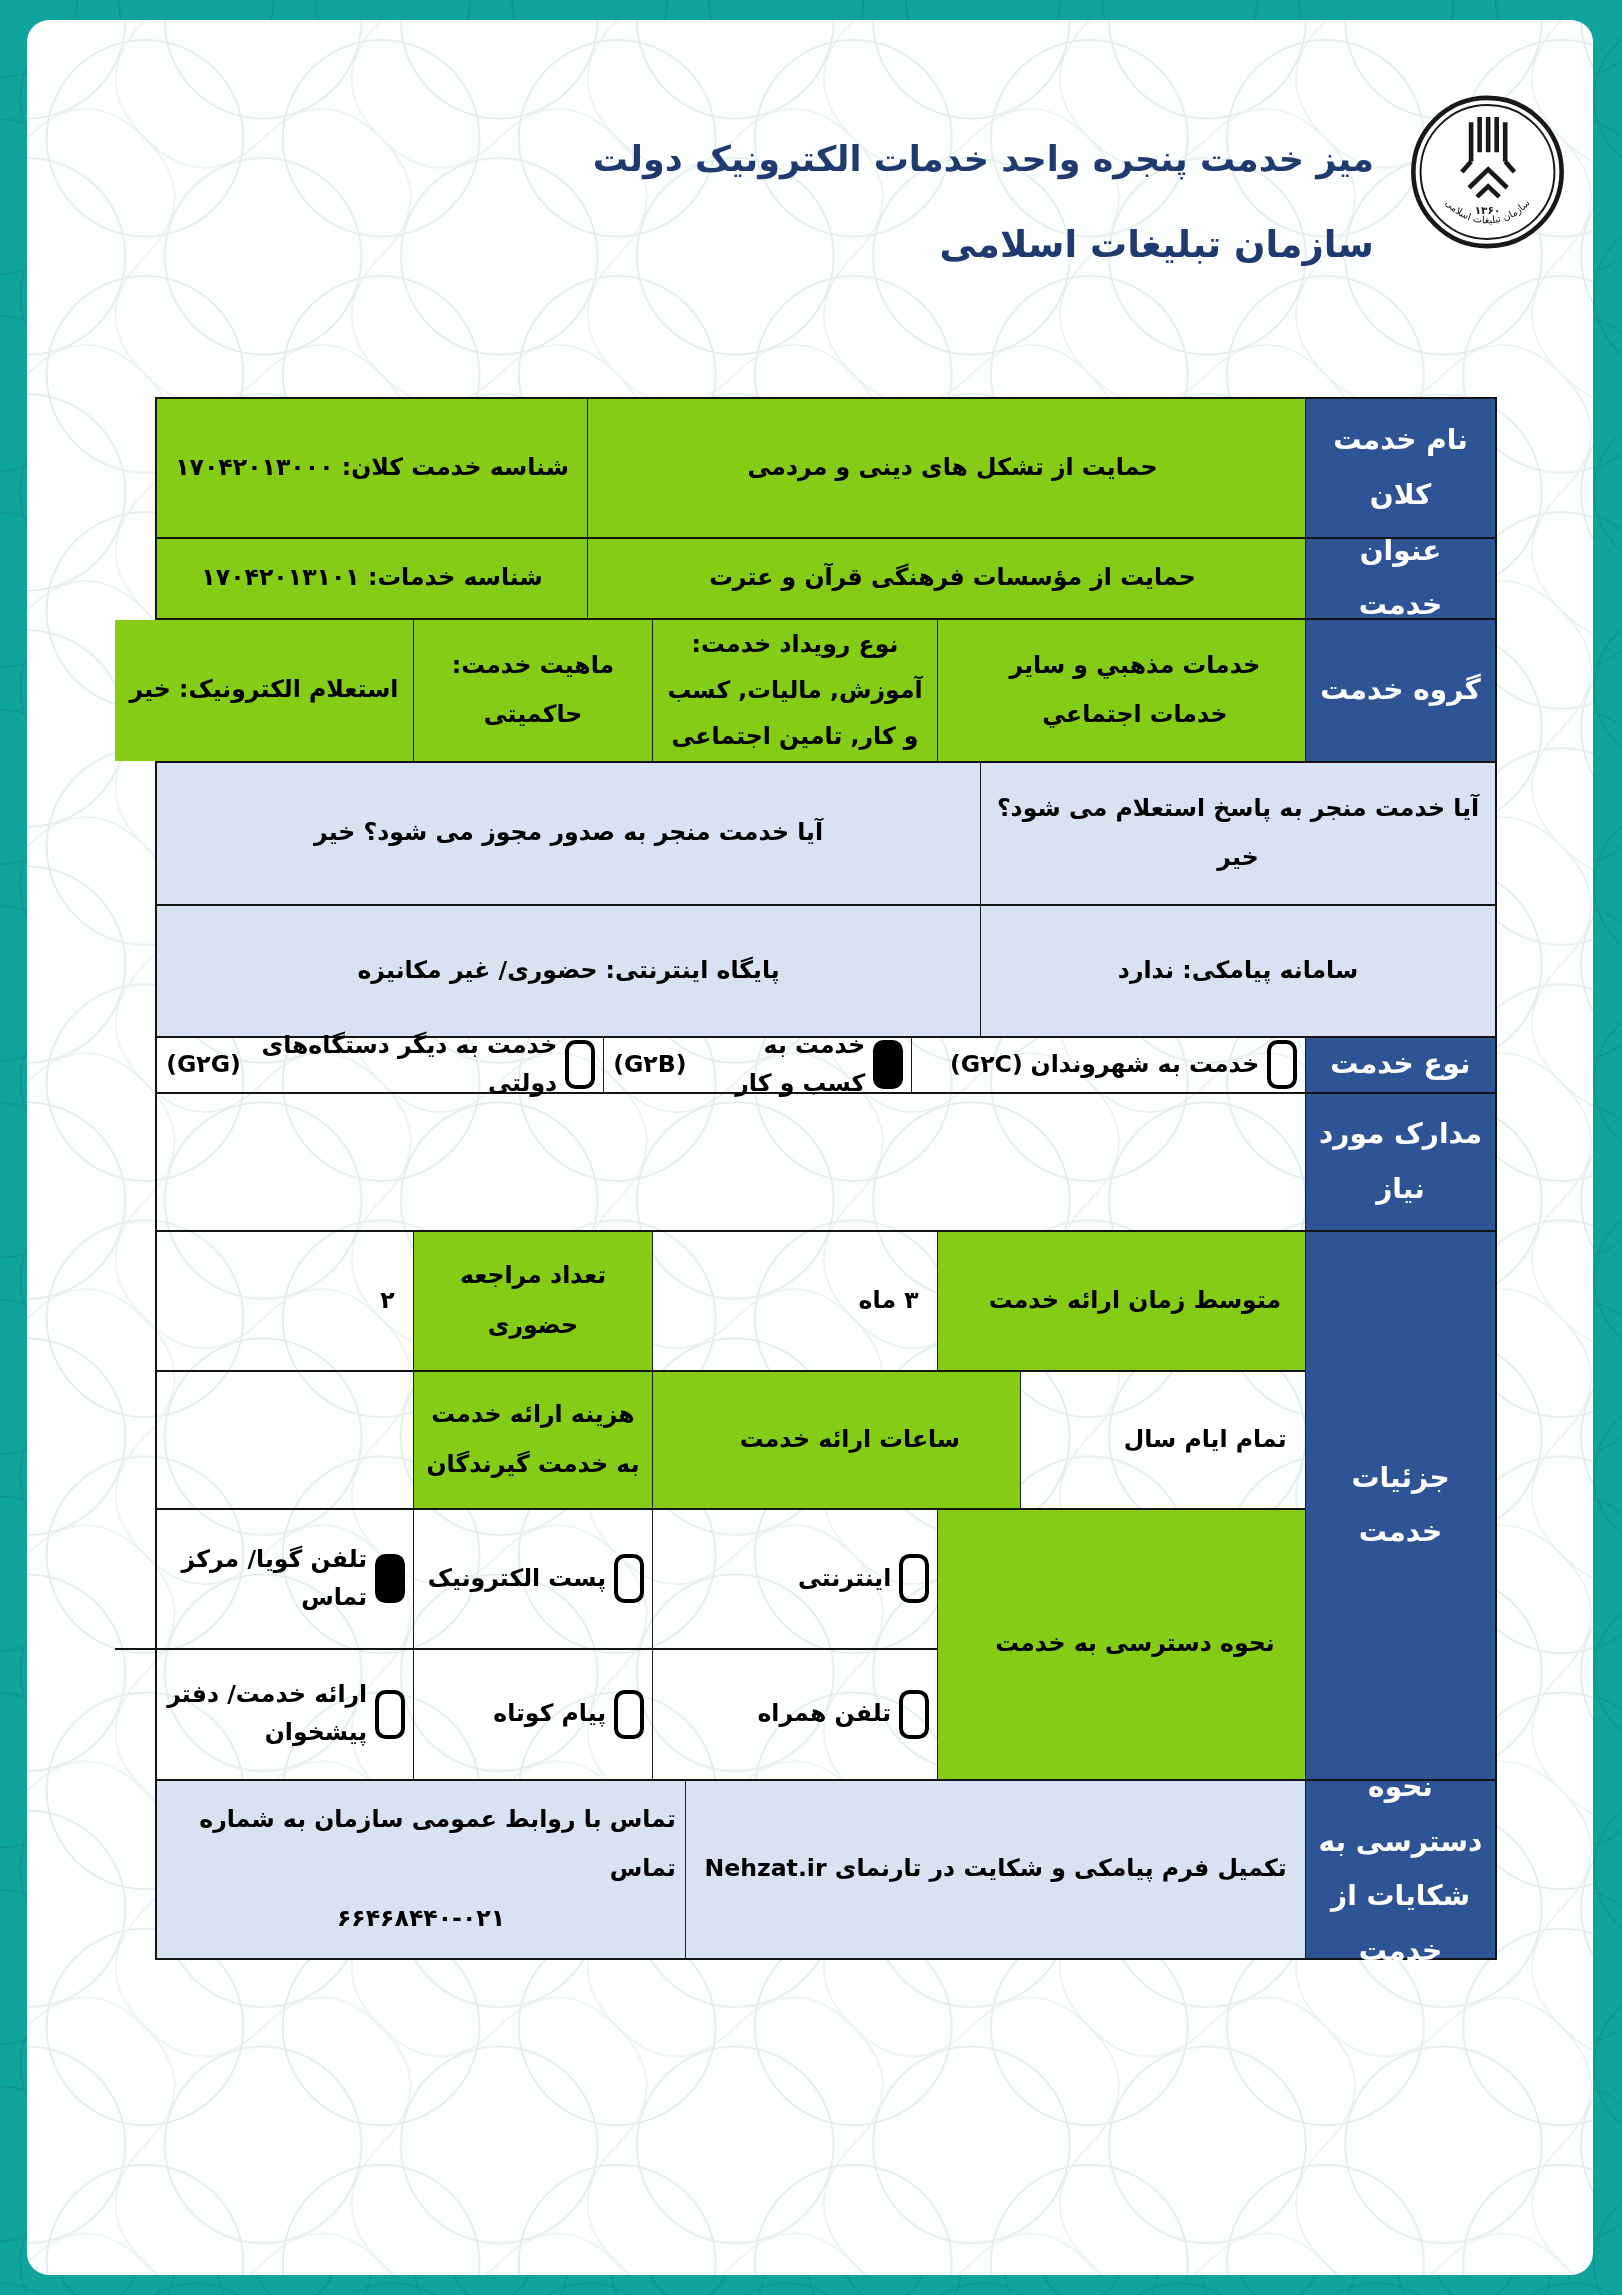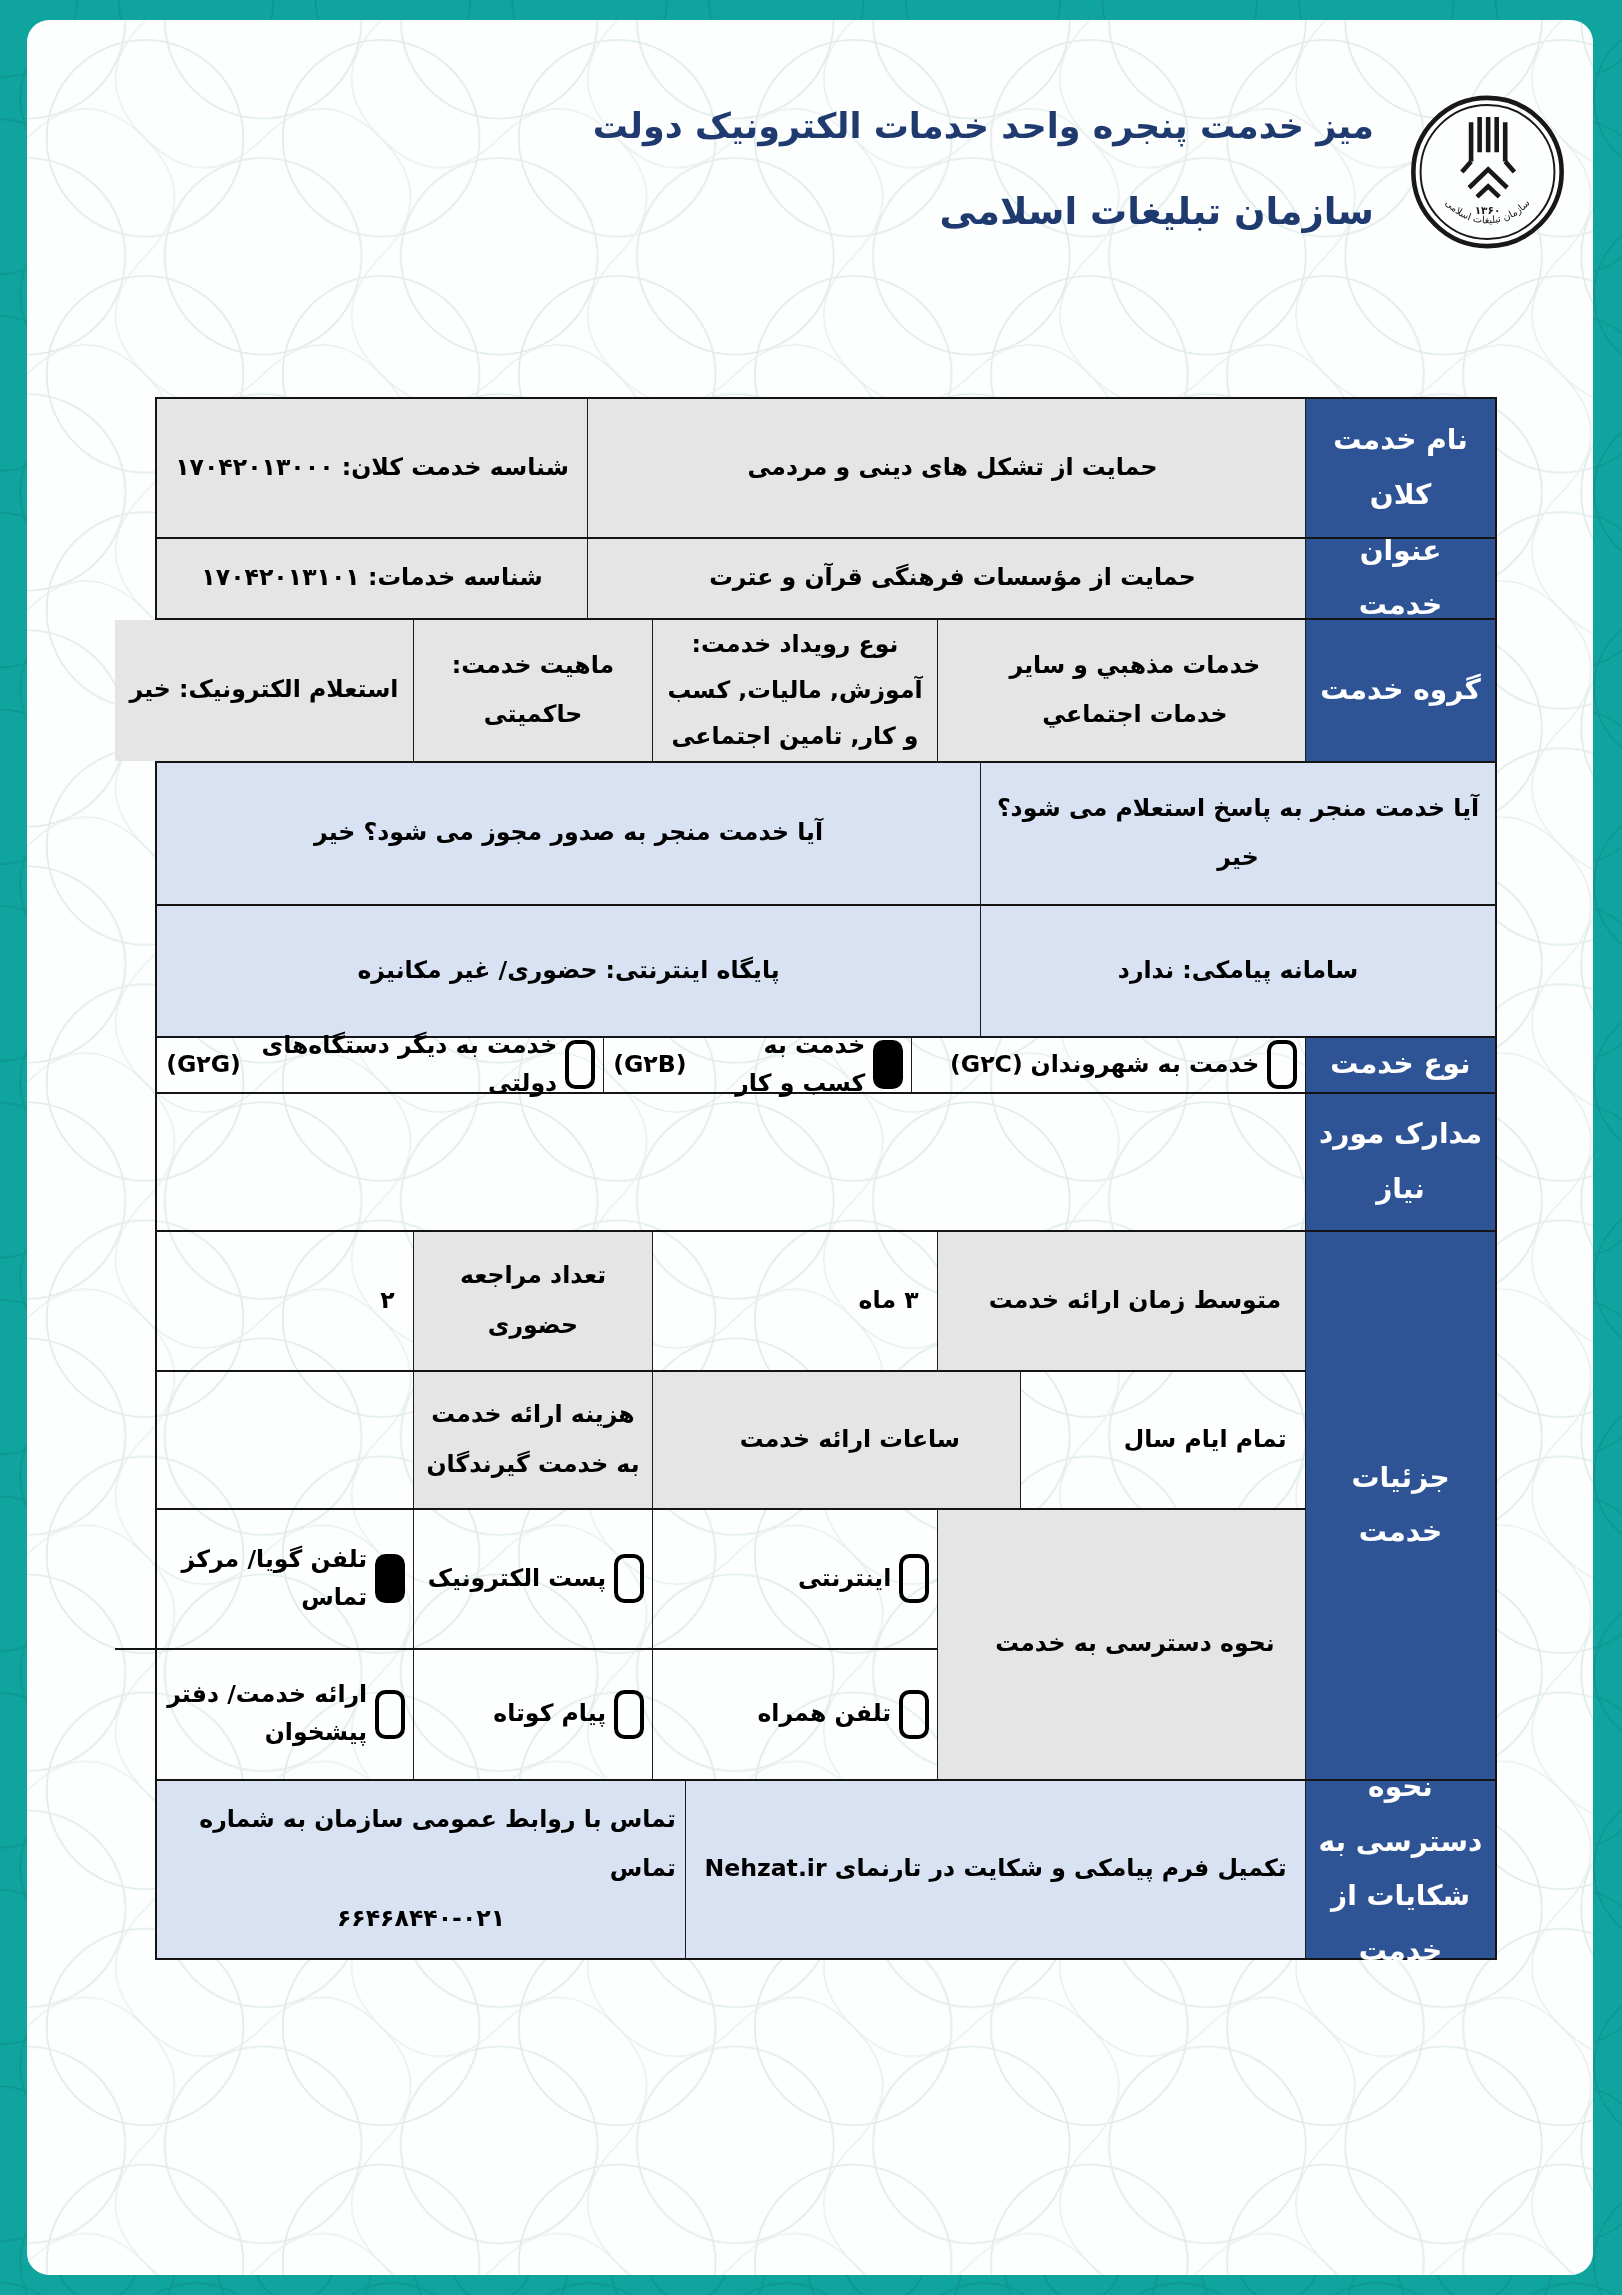--- a/index.html
+++ b/index.html
@@ -19,21 +19,21 @@
 
   
   .header {
     position:absolute; top:68px; right:26px;
     display:flex; align-items:flex-start; gap:34px; direction:rtl;
   }
   .logo-svg { width:159px; height:168px; display:block; }
   .titles { margin-top:17px; text-align:right; }
   .title-1 {
     font-size:35px; font-weight:bold; color:#1e3a6f;
-    letter-spacing:0px; line-height:1.2; margin-bottom:43px; white-space:nowrap;
+    letter-spacing:0px; line-height:1.2; margin-bottom:43px; white-space:nowrap;margin-top:33px;
   }
   .title-2 {
     font-size:37px; font-weight:bold; color:#1e3a6f;
     line-height:1.2; white-space:nowrap;
   }
 
   
   .svc-table {
     position:absolute; right:96px; top:377px; width:1338px;
     border:2.6px solid #141414; direction:rtl;
@@ -46,21 +46,21 @@
 
   .c {
     box-sizing:border-box; border-left:1.3px solid #1c1c1c;
     display:flex; flex-direction:column; align-items:center; justify-content:center;
     text-align:center; flex-shrink:0; font-size:23.6px; line-height:2.1;
     padding:5.2px 9.2px;
   }
   .row > .c:last-child, .srow > .c:last-child { border-left:none; }
 
   .lbl { background:#2f5496; color:#fff; font-size:28px; line-height:1.95; }
-  .mb  { background:#e5e5e5; }
+  .mb  { background:#84cc16; }
   .lb  { background:#d9e2f3; }
   .wh  { background:transparent; }
 
   .val { align-items:flex-end; }           
   .val { align-items:center; flex-direction:row; justify-content:flex-start; padding-right:18.4px; }
 
   .opt {
     flex-direction:row; justify-content:flex-start;
     gap:7.9px; padding-right:7.9px; text-align:right;
   }

